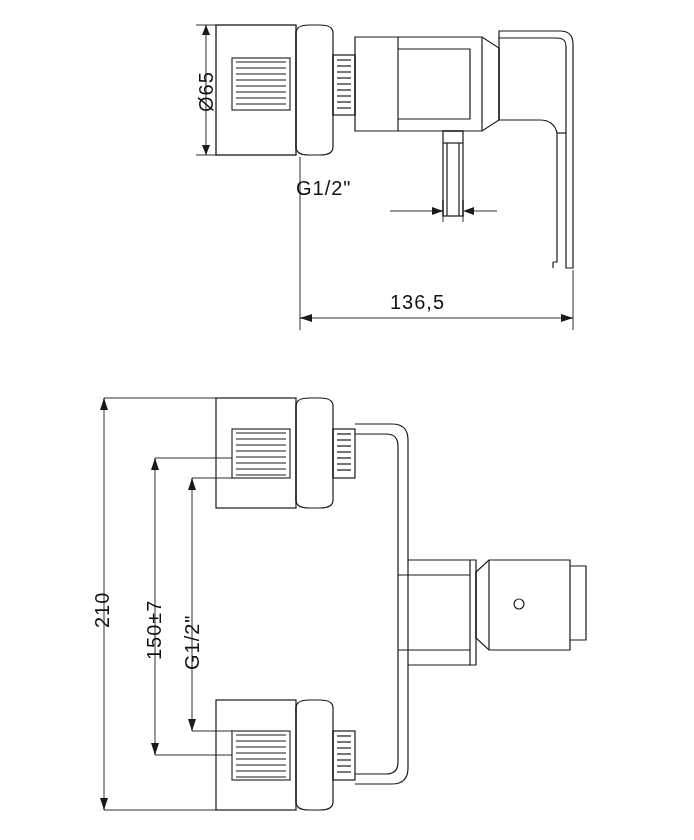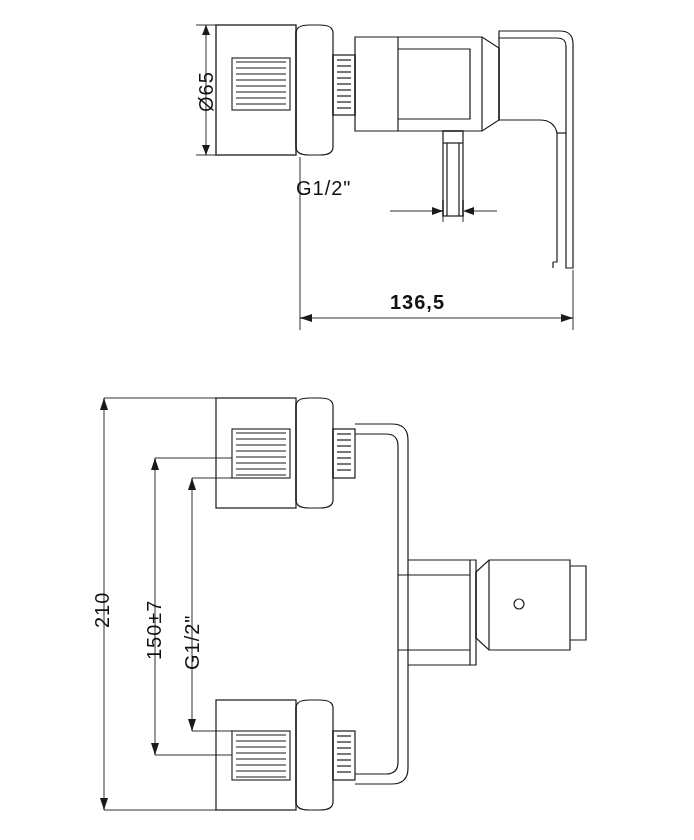--- a/index.html
+++ b/index.html
@@ -229,21 +229,21 @@
         <path d="M192 731 l-4 -12 l8 0 z" fill="#1a1a1a" stroke="none"></path>
       </g>
 
     </g>
   </svg>
 
   <div class="dim-label rot90" style="left:196px; top:112px;">Ø65</div>
 
   <div class="dim-label" style="left:296px; top:178px;">G1/2"</div>
 
-  <div class="dim-label" style="left:390px; top:292px;font-weight:bold;">136,5</div>
+  <div class="dim-label" style="left:390px; top:292px;">136,5</div>
 
   <div class="dim-label rot90" style="left:92px; top:628px;">210</div>
 
   <div class="dim-label rot90" style="left:144px; top:660px;">150±7</div>
 
   <div class="dim-label rot90" style="left:182px; top:670px;">G1/2"</div>
 
 </div>
 
 </body></html>

